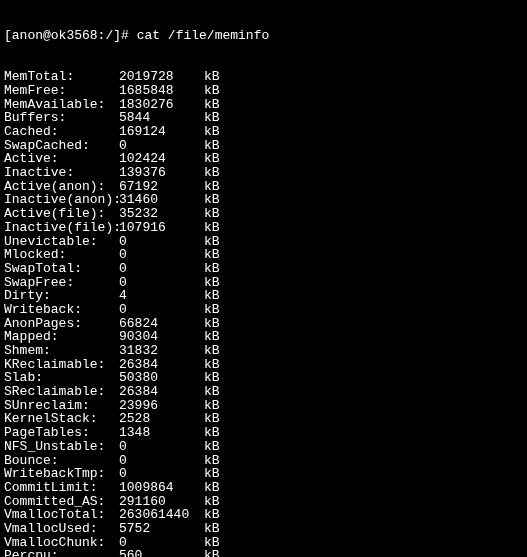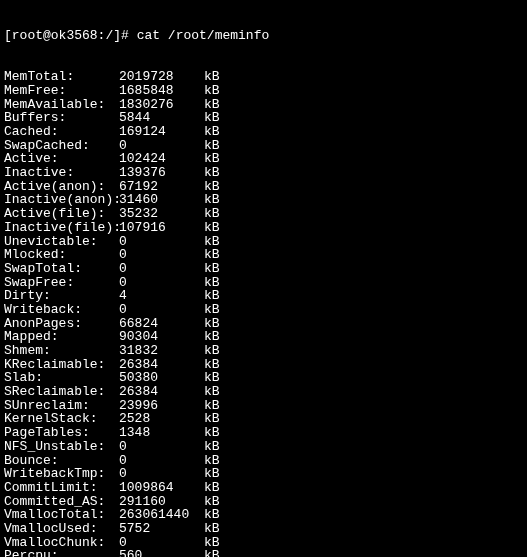--- a/index.html
+++ b/index.html
@@ -33,16 +33,16 @@
   }
   .unit {
     display: inline-block;
     padding-left: 10px;
   }
 </style>
 </head>
 <body>
 
 <div class="terminal">
-  <span class="line"><span>[root@ok3568:/]# </span><span>cat /root/meminfo</span></span>
+  <span class="line"><span>[anon@ok3568:/]# </span><span>cat /file/meminfo</span></span>
   <div id="rows"><span class="line"><span class="label">MemTotal:</span><span class="val">2019728</span><span class="unit">kB</span></span><span class="line"><span class="label">MemFree:</span><span class="val">1685848</span><span class="unit">kB</span></span><span class="line"><span class="label">MemAvailable:</span><span class="val">1830276</span><span class="unit">kB</span></span><span class="line"><span class="label">Buffers:</span><span class="val">5844</span><span class="unit">kB</span></span><span class="line"><span class="label">Cached:</span><span class="val">169124</span><span class="unit">kB</span></span><span class="line"><span class="label">SwapCached:</span><span class="val">0</span><span class="unit">kB</span></span><span class="line"><span class="label">Active:</span><span class="val">102424</span><span class="unit">kB</span></span><span class="line"><span class="label">Inactive:</span><span class="val">139376</span><span class="unit">kB</span></span><span class="line"><span class="label">Active(anon):</span><span class="val">67192</span><span class="unit">kB</span></span><span class="line"><span class="label">Inactive(anon):</span><span class="val">31460</span><span class="unit">kB</span></span><span class="line"><span class="label">Active(file):</span><span class="val">35232</span><span class="unit">kB</span></span><span class="line"><span class="label">Inactive(file):</span><span class="val">107916</span><span class="unit">kB</span></span><span class="line"><span class="label">Unevictable:</span><span class="val">0</span><span class="unit">kB</span></span><span class="line"><span class="label">Mlocked:</span><span class="val">0</span><span class="unit">kB</span></span><span class="line"><span class="label">SwapTotal:</span><span class="val">0</span><span class="unit">kB</span></span><span class="line"><span class="label">SwapFree:</span><span class="val">0</span><span class="unit">kB</span></span><span class="line"><span class="label">Dirty:</span><span class="val">4</span><span class="unit">kB</span></span><span class="line"><span class="label">Writeback:</span><span class="val">0</span><span class="unit">kB</span></span><span class="line"><span class="label">AnonPages:</span><span class="val">66824</span><span class="unit">kB</span></span><span class="line"><span class="label">Mapped:</span><span class="val">90304</span><span class="unit">kB</span></span><span class="line"><span class="label">Shmem:</span><span class="val">31832</span><span class="unit">kB</span></span><span class="line"><span class="label">KReclaimable:</span><span class="val">26384</span><span class="unit">kB</span></span><span class="line"><span class="label">Slab:</span><span class="val">50380</span><span class="unit">kB</span></span><span class="line"><span class="label">SReclaimable:</span><span class="val">26384</span><span class="unit">kB</span></span><span class="line"><span class="label">SUnreclaim:</span><span class="val">23996</span><span class="unit">kB</span></span><span class="line"><span class="label">KernelStack:</span><span class="val">2528</span><span class="unit">kB</span></span><span class="line"><span class="label">PageTables:</span><span class="val">1348</span><span class="unit">kB</span></span><span class="line"><span class="label">NFS_Unstable:</span><span class="val">0</span><span class="unit">kB</span></span><span class="line"><span class="label">Bounce:</span><span class="val">0</span><span class="unit">kB</span></span><span class="line"><span class="label">WritebackTmp:</span><span class="val">0</span><span class="unit">kB</span></span><span class="line"><span class="label">CommitLimit:</span><span class="val">1009864</span><span class="unit">kB</span></span><span class="line"><span class="label">Committed_AS:</span><span class="val">291160</span><span class="unit">kB</span></span><span class="line"><span class="label">VmallocTotal:</span><span class="val">263061440</span><span class="unit">kB</span></span><span class="line"><span class="label">VmallocUsed:</span><span class="val">5752</span><span class="unit">kB</span></span><span class="line"><span class="label">VmallocChunk:</span><span class="val">0</span><span class="unit">kB</span></span><span class="line"><span class="label">Percpu:</span><span class="val">560</span><span class="unit">kB</span></span></div>
   
 </div>
 
 </body></html>

